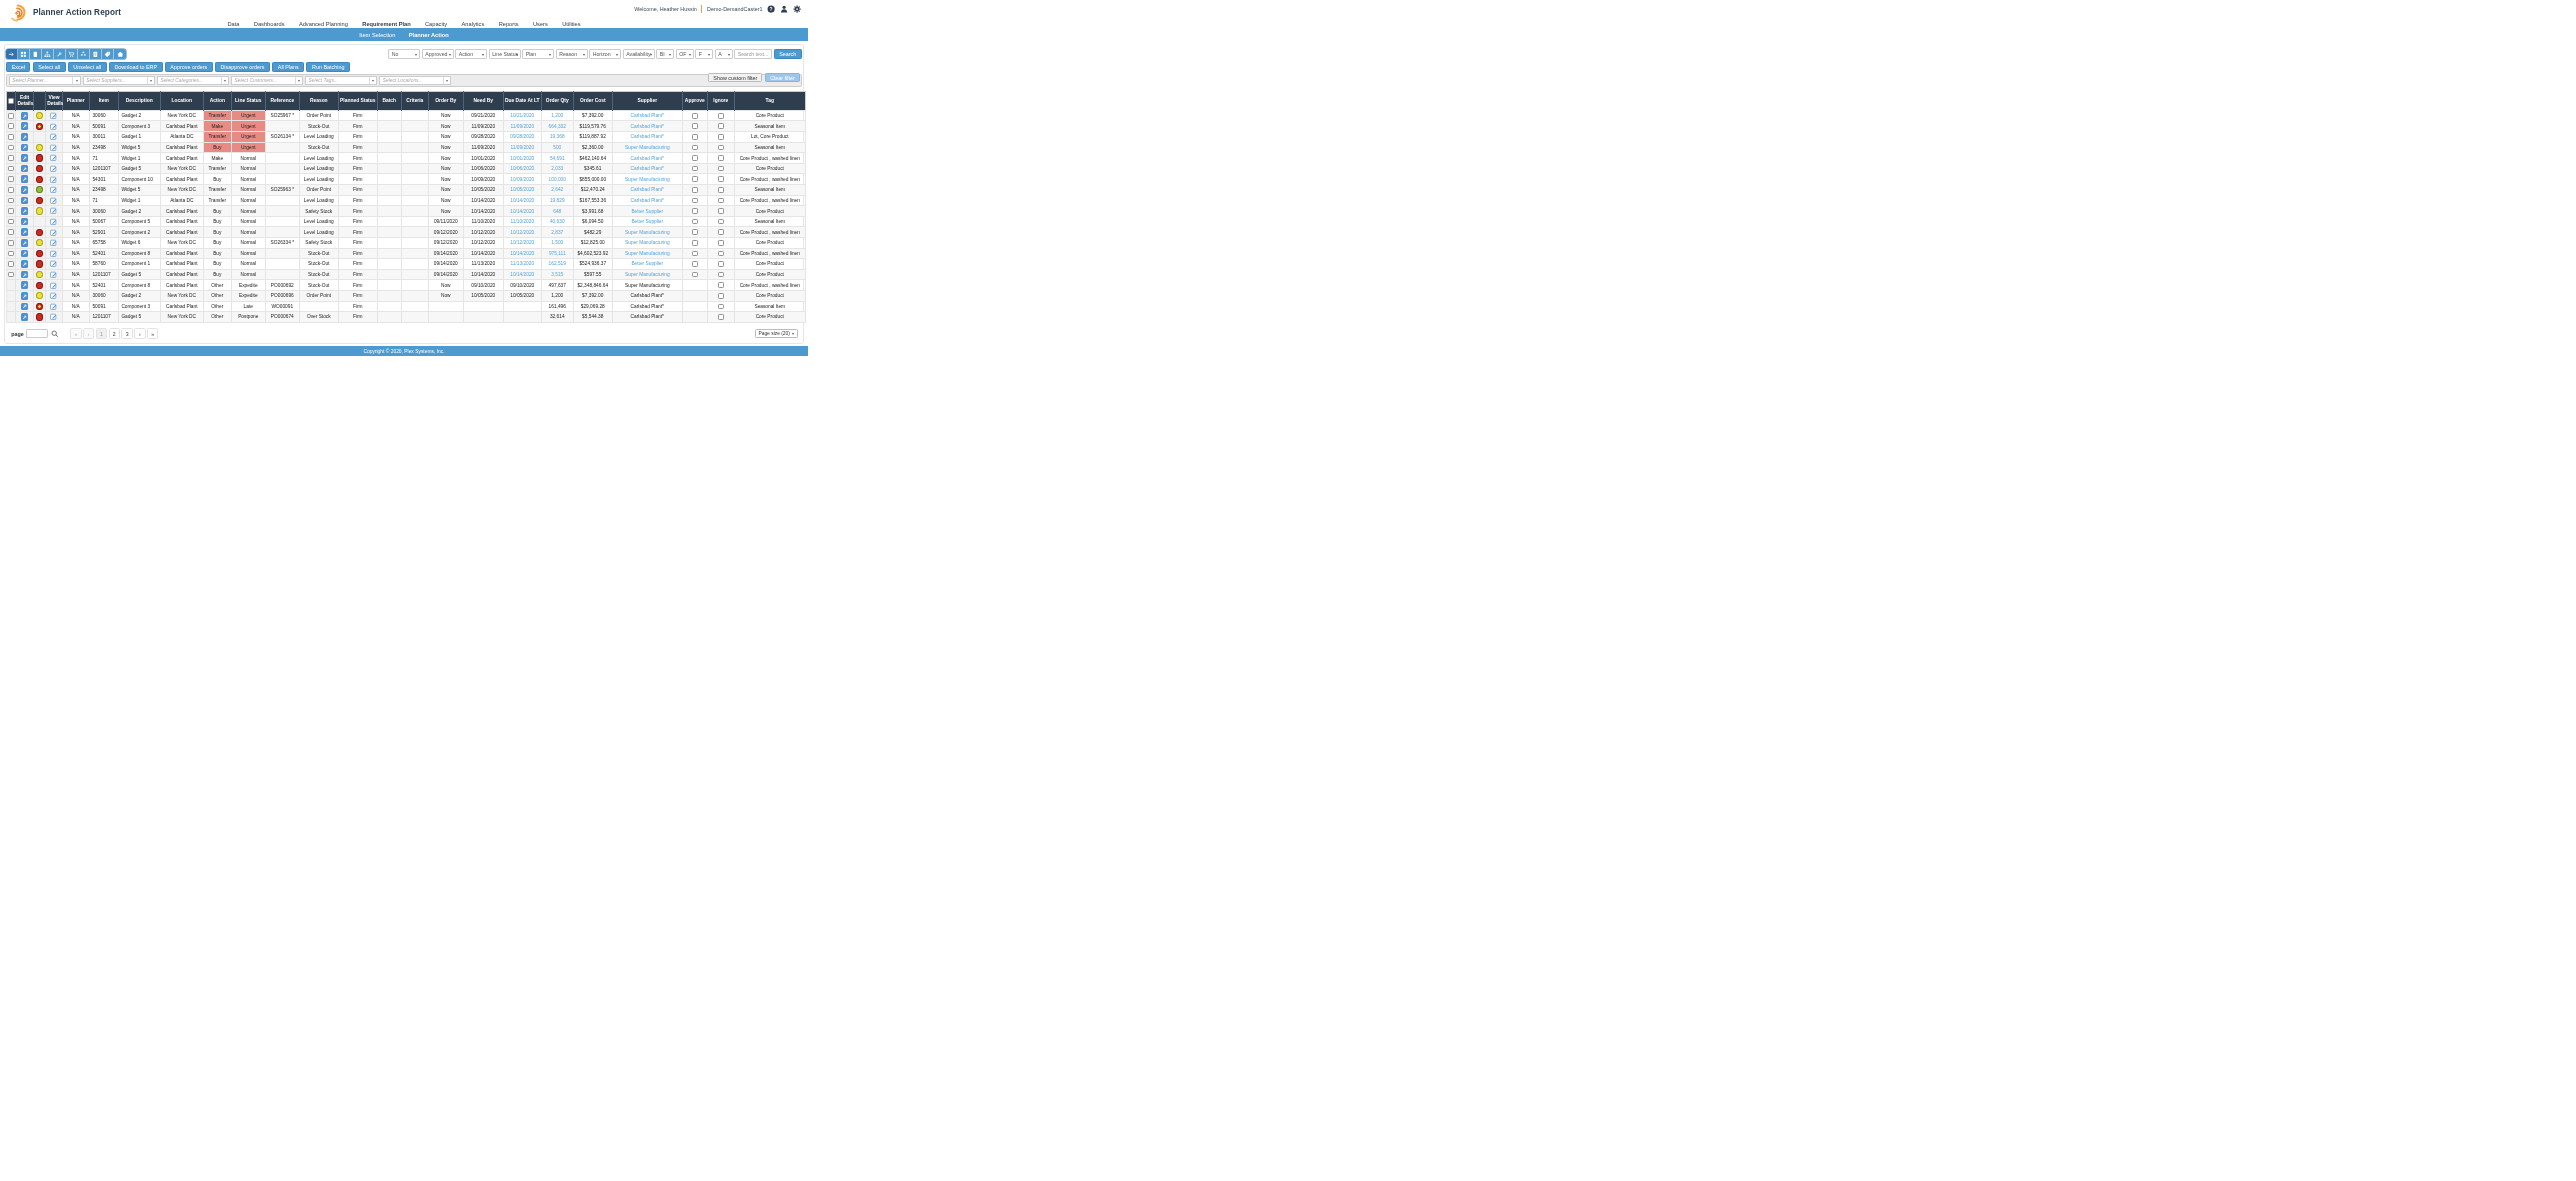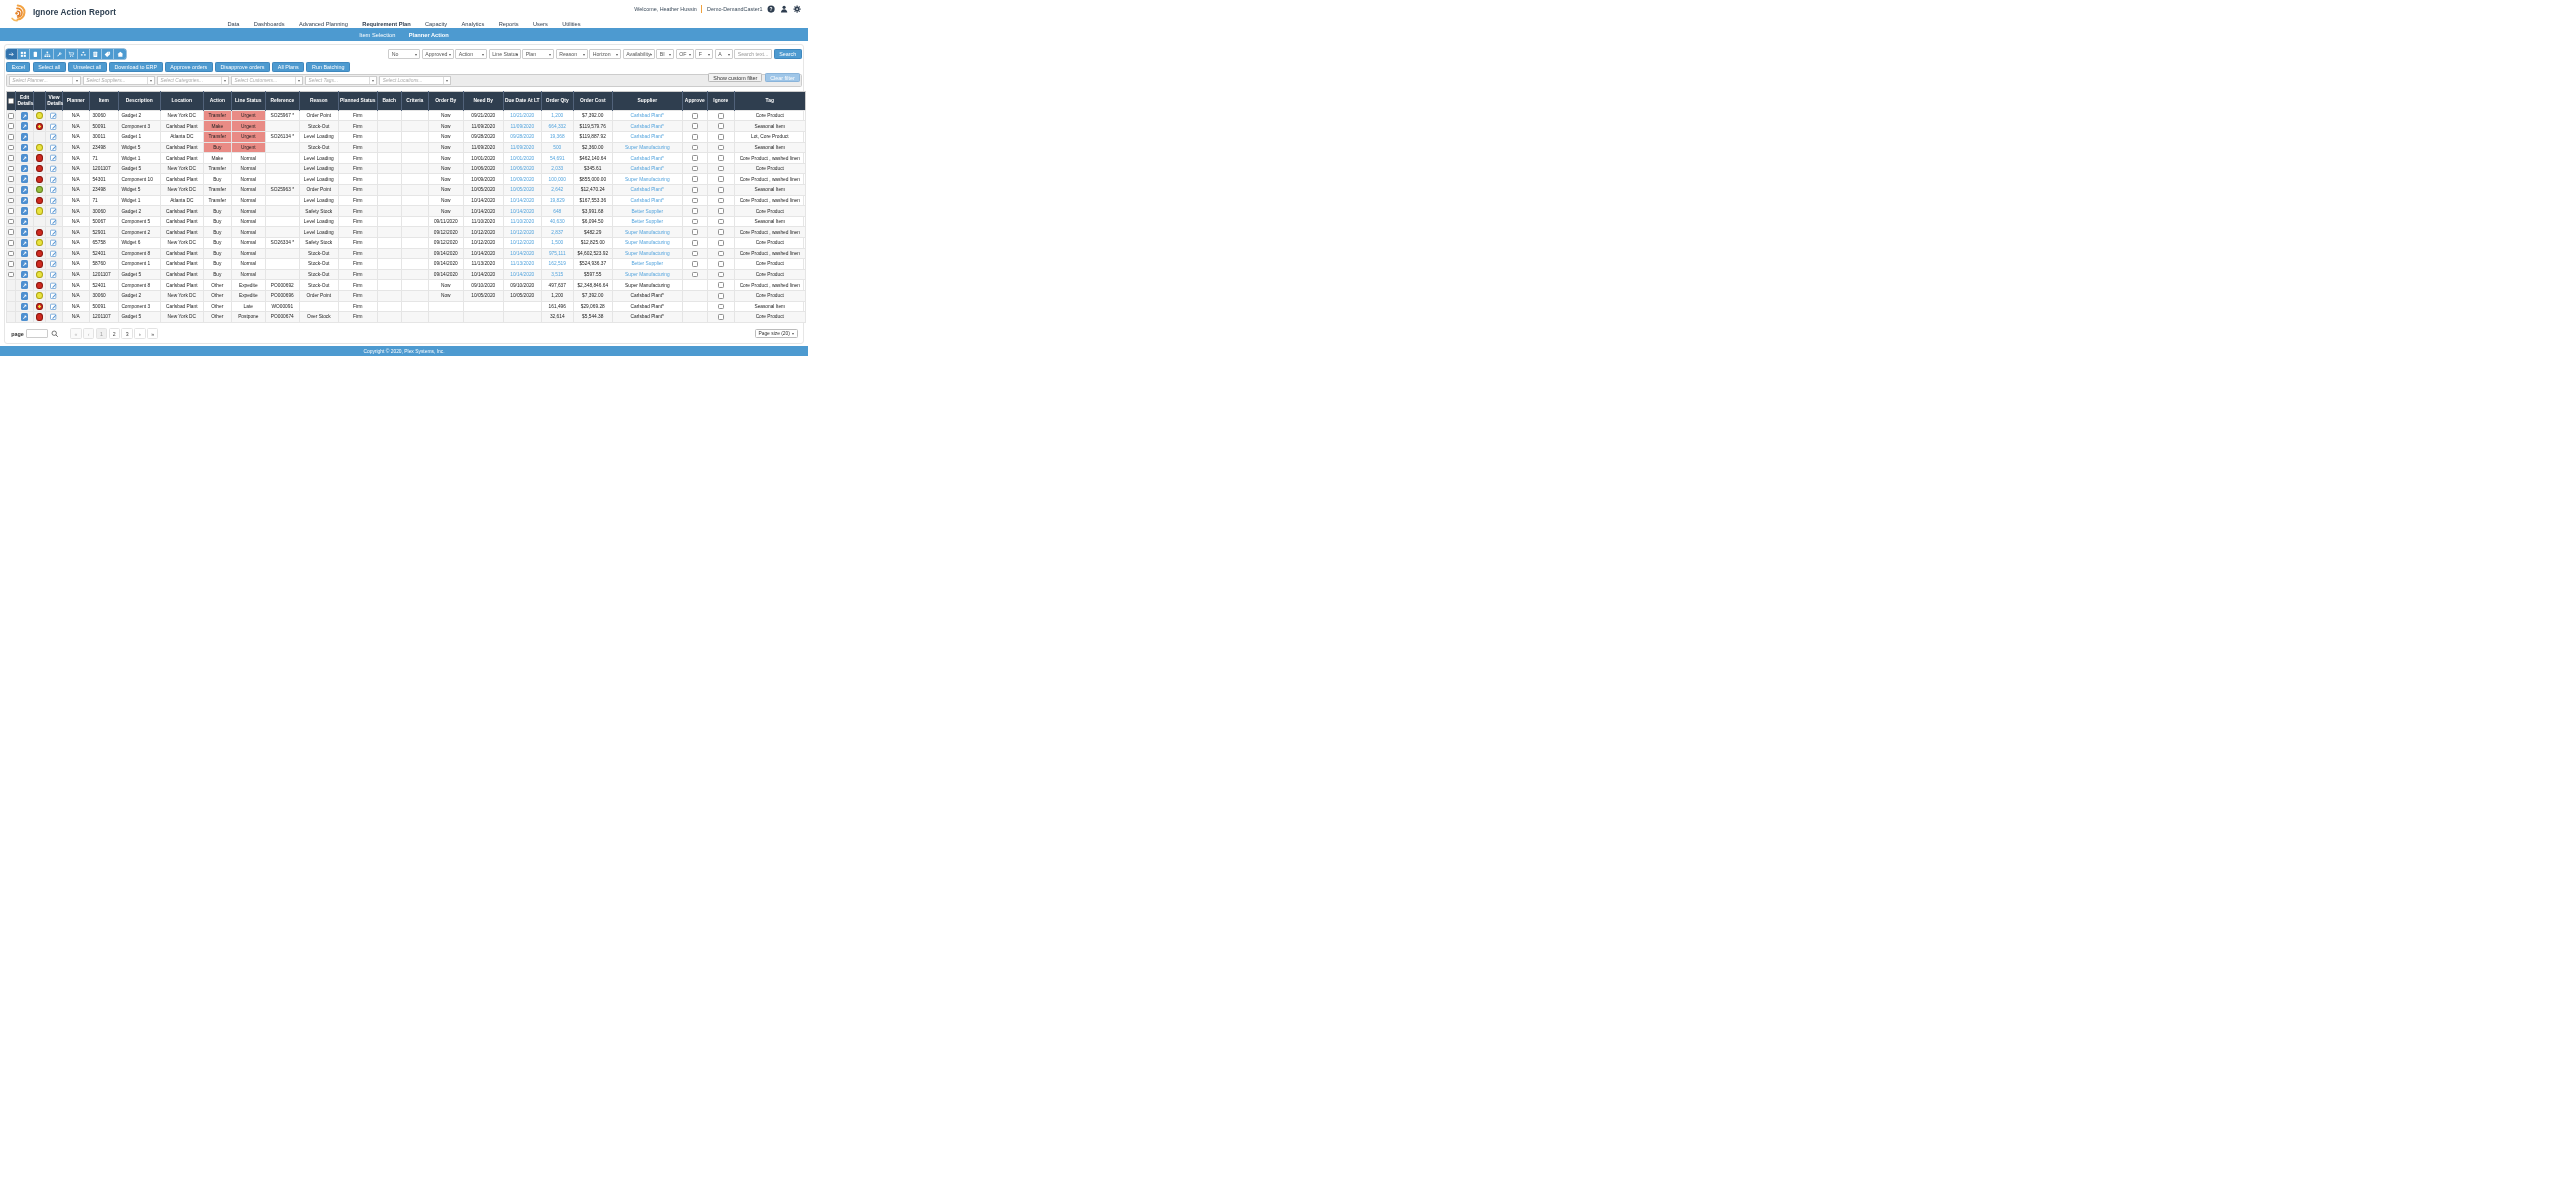--- a/index.html
+++ b/index.html
@@ -92,21 +92,21 @@
   <div class="brand">
     <span class="logo">
       <svg viewBox="0 0 36 36">
         <path d="M19 3c8 .5 13.5 6.5 13 13.8C31.5 24.5 25.5 30 18.5 30" stroke="#f3a343" stroke-width="4" fill="none" stroke-linecap="round"></path>
         <path d="M17.5 8.5c5.5-.2 9.8 3.8 9.8 8.7 0 4.6-3.8 8.3-8.3 8.3" stroke="#e98a2b" stroke-width="3.2" fill="none" stroke-linecap="round"></path>
         <path d="M17.8 13.8c3 0 5.3 2.1 5.3 4.8s-2.2 4.6-4.8 4.6" stroke="#d9701f" stroke-width="2.6" fill="none" stroke-linecap="round"></path>
         <ellipse cx="16.6" cy="18.2" rx="2.4" ry="2.7" fill="#e98a2b"></ellipse>
         <path d="M8 28c3 3.5 7 4.6 10 4.4" stroke="#f6b85c" stroke-width="3" fill="none" stroke-linecap="round"></path>
       </svg>
     </span>
-    <h1 class="title">Ignore Action Report</h1>
+    <h1 class="title">Planner Action Report</h1>
   </div>
   <div class="top-right">
     <span>Welcome, Heather Hussin</span>
     <span class="vbar"></span>
     <span>Demo-DemandCaster1</span>
     <span class="hicon">
       <svg viewBox="0 0 16 16" style="font-size:10.5px">
           <circle cx="8" cy="8" r="7" fill="#2e3d4f"></circle>
           <text x="8" y="11.3" text-anchor="middle" font-size="9.5" font-weight="bold" fill="#fff" font-family="Liberation Sans, sans-serif">?</text>
         </svg>

